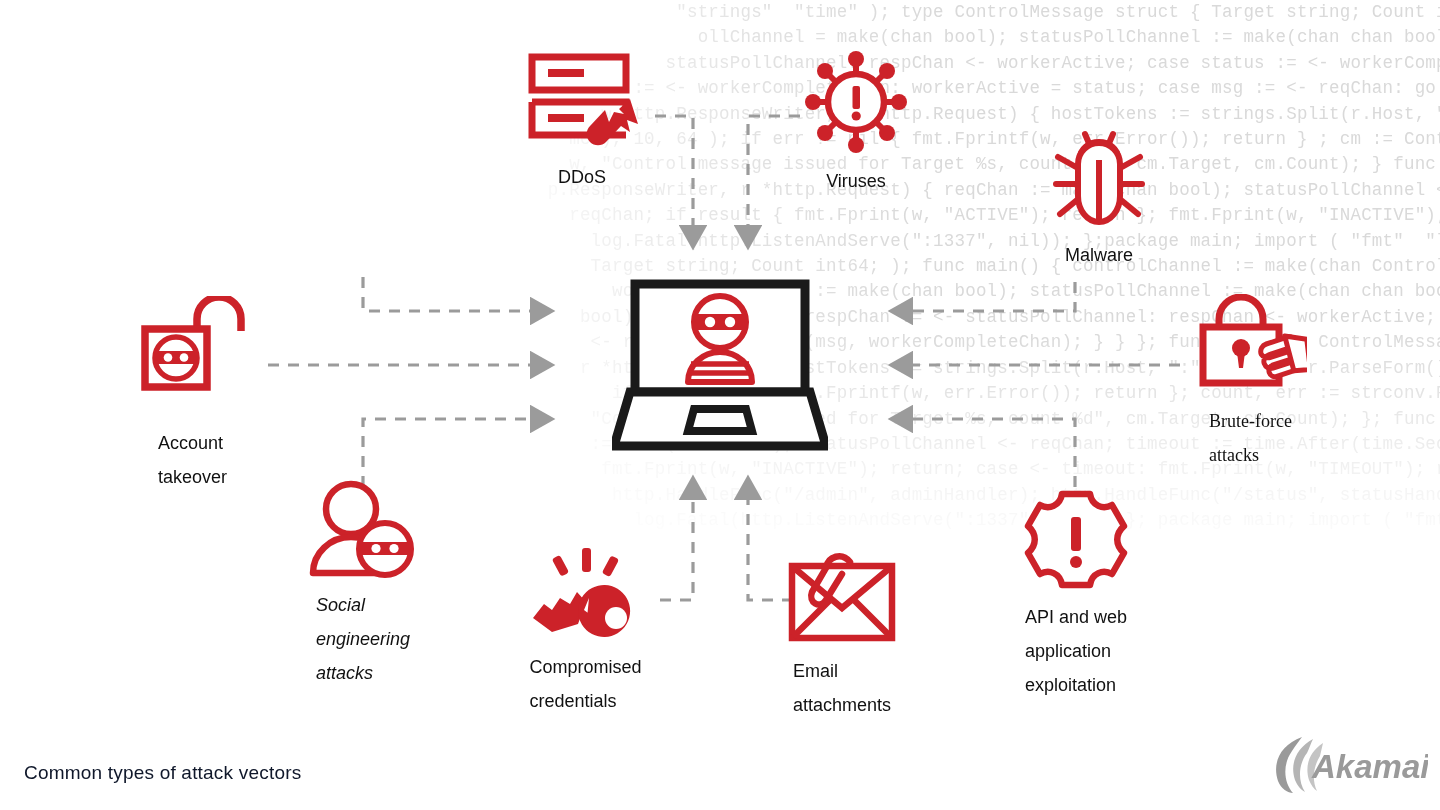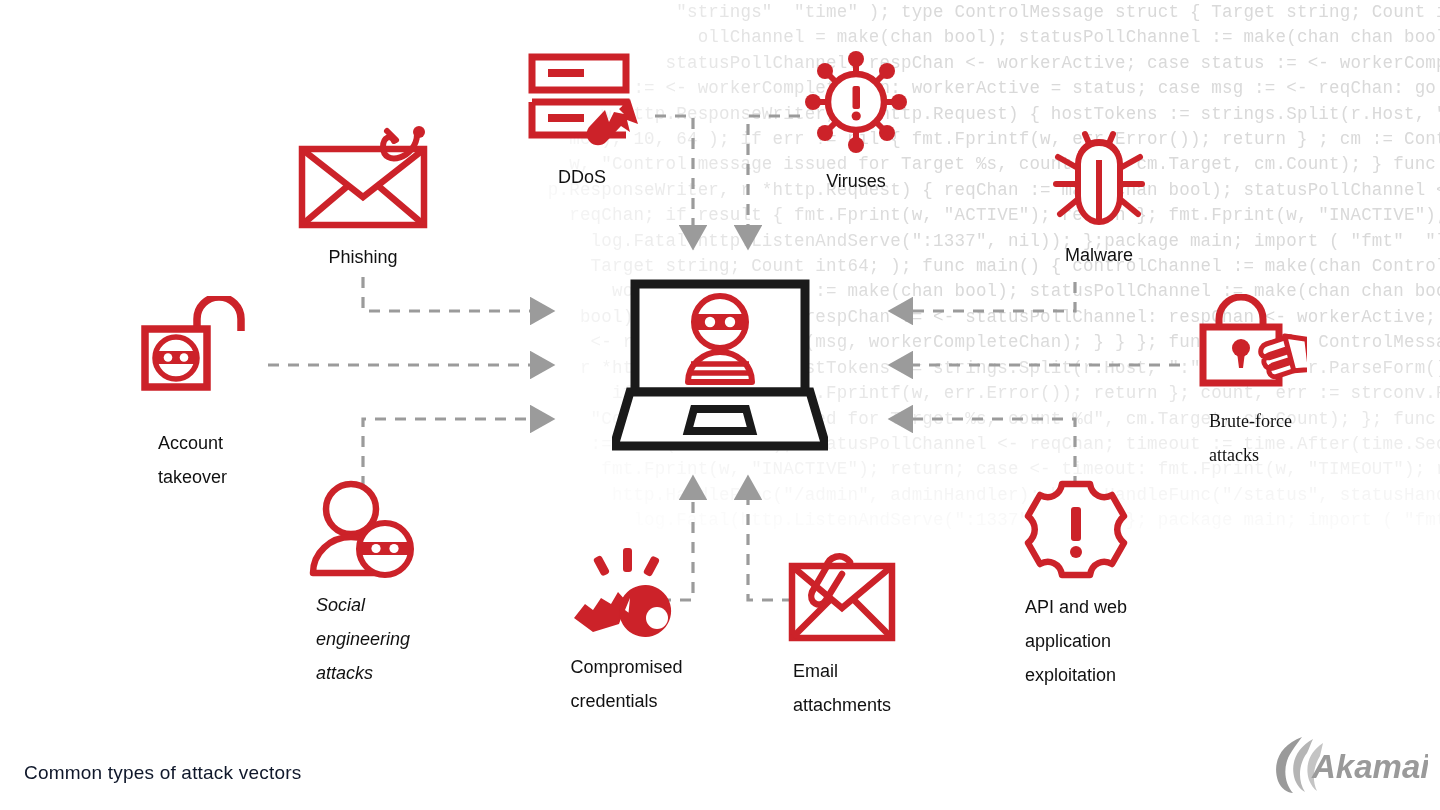--- a/index.html
+++ b/index.html
@@ -124,34 +124,20 @@
         <circle cx="98" cy="44" r="5.2" fill="#ffffff"></circle>
         <circle cx="118" cy="44" r="5.2" fill="#ffffff"></circle>
 
         <path d="M76,104 a32,30 0 0 1 64,0 z" fill="#fff" stroke="#cc2229" stroke-width="6" stroke-linejoin="round"></path>
 
         <path d="M79,86 L137,86 M76.5,95 L139.5,95" stroke="#cc2229" stroke-width="5.5" fill="none"></path>
       </svg>
     </span>
   </div>
 
-  <div class="node" style="left:278px;top:124px;width:170px;">
-    <span class="icon">
-      <svg width="136" height="106" viewBox="0 0 136 106" xmlns="http://www.w3.org/2000/svg">
-        <rect x="7" y="25" width="122" height="76" fill="#fff" stroke="#cc2229" stroke-width="6.5"></rect>
-        <path d="M8,26 L68,73 L128,26" fill="none" stroke="#cc2229" stroke-width="6.5"></path>
-        <path d="M8,100 L55,60 M128,100 L81,60" fill="none" stroke="#cc2229" stroke-width="6.5"></path>
-
-        <path d="M122,10 C122,34 88,44 88,23 C88,13 96,10 99,17" fill="none" stroke="#cc2229" stroke-width="6" stroke-linecap="round"></path>
-        <path d="M92,7 L101,16" fill="none" stroke="#cc2229" stroke-width="6" stroke-linecap="round"></path>
-        <circle cx="124" cy="8" r="6" fill="#cc2229"></circle>
-      </svg>
-    </span>
-    <span class="label">Phishing</span>
-  </div>
 
   <div class="node" style="left:512px;top:52px;width:140px;">
     <span class="icon">
       <svg width="112" height="98" viewBox="0 0 112 98" xmlns="http://www.w3.org/2000/svg">
         <rect x="6" y="5" width="94" height="33" fill="#fff" stroke="#cc2229" stroke-width="7"></rect>
         <path d="M22,21 L58,21" stroke="#cc2229" stroke-width="8" fill="none"></path>
         <path d="M6,50 L100,50 L100,60 M100,83 L6,83 L6,50" fill="#fff" stroke="#cc2229" stroke-width="7" stroke-linejoin="miter"></path>
         <path d="M22,66 L58,66" stroke="#cc2229" stroke-width="8" fill="none"></path>
 
         <g fill="#cc2229" stroke="none">
@@ -261,21 +247,21 @@
         <path d="M54,62 L102,62 L102,75 L54,75 Z" fill="#cc2229"></path>
         <circle cx="69" cy="68.5" r="4.6" fill="#ffffff"></circle>
         <circle cx="87" cy="68.5" r="4.6" fill="#ffffff"></circle>
       </svg>
     </span>
     <span class="label">Social
 engineering
 attacks</span>
   </div>
 
-  <div class="node" style="left:524px;top:548px;width:205px;">
+  <div class="node" style="left:483px;top:548px;width:205px;">
     <span class="icon">
       <svg width="112" height="92" viewBox="0 0 112 92" xmlns="http://www.w3.org/2000/svg">
         <g fill="#cc2229" stroke="none">
 
           <rect x="52" y="0" width="9" height="24" rx="3"></rect>
           <rect x="26" y="8" width="9" height="20" rx="3" transform="rotate(-28 30 18)"></rect>
           <rect x="76" y="8" width="9" height="20" rx="3" transform="rotate(28 80 18)"></rect>
 
           <path d="M3,70 L14,56 L22,62 L30,50 L40,56 L47,44 L56,54 L48,76 L22,84 Z"></path>
 
@@ -295,21 +281,21 @@
         <path d="M7,19 L56,60 L105,19" fill="none" stroke="#cc2229" stroke-width="6.5"></path>
         <path d="M7,89 L46,50 M105,89 L66,50" fill="none" stroke="#cc2229" stroke-width="6.5"></path>
 
         <path d="M64,14 C56,4 42,8 40,20 L26,44 C22,54 34,62 40,52 L56,26" fill="none" stroke="#cc2229" stroke-width="6.5" stroke-linecap="round"></path>
       </svg>
     </span>
     <span class="label">Email
 attachments</span>
   </div>
 
-  <div class="node" style="left:985px;top:478px;width:182px;">
+  <div class="node" style="left:985px;top:488px;width:182px;">
     <span class="icon">
       <svg width="104" height="102" viewBox="0 0 104 102" xmlns="http://www.w3.org/2000/svg">
         <path d="M38,6 L66,6 C68,18 79,22 88,17 L100,38 C91,46 91,57 100,65 L88,86
                  C79,81 68,85 66,97 L38,97 C36,85 25,81 16,86 L4,65 C13,57 13,46 4,38
                  L16,17 C25,22 36,18 38,6 Z" fill="#fff" stroke="#cc2229" stroke-width="6.5" stroke-linejoin="round"></path>
         <rect x="47" y="29" width="10" height="34" rx="3" fill="#cc2229"></rect>
         <circle cx="52" cy="74" r="6" fill="#cc2229"></circle>
       </svg>
     </span>
     <span class="label">API and web

